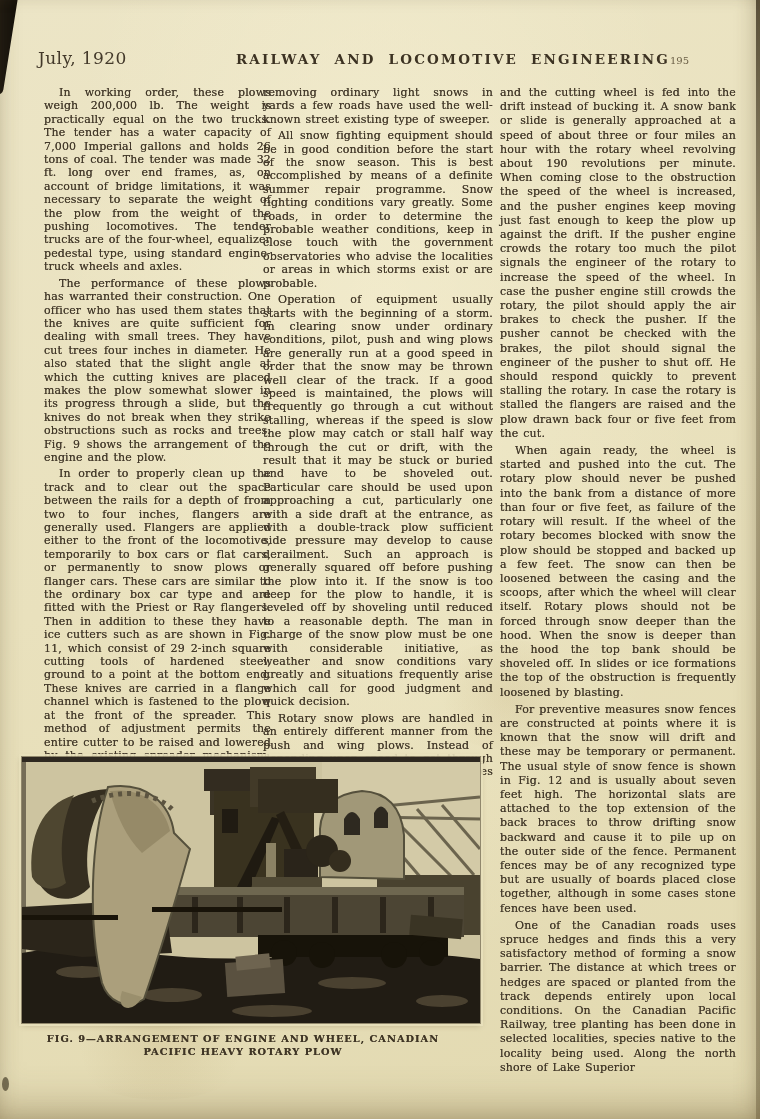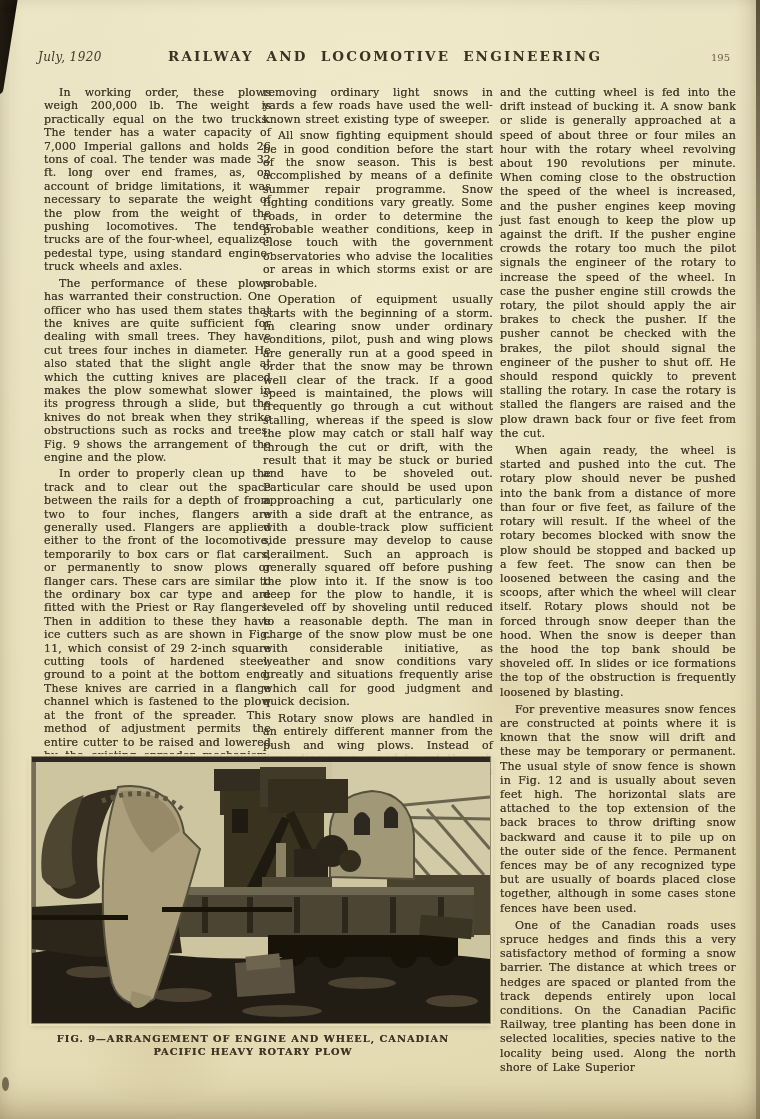--- a/index.html
+++ b/index.html
@@ -36,41 +36,41 @@
     position:absolute; pointer-events:none; border-radius:50%;
     background:radial-gradient(circle, rgba(150,120,60,0.12), rgba(0,0,0,0) 70%);
   }
   .stain.s1 { left:430px; top:640px;  width:160px; height:110px; }
   .stain.s2 { left:60px;  top:980px;  width:200px; height:120px; }
 
   .header {
     position:absolute; top:48px; left:38px; right:30px;
     display:flex; align-items:baseline;
   }
-  .header .date { width:130px; font-size:12px; letter-spacing:0.4px;font-style:italic; }
+  .header .date { width:130px; font-size:17px; letter-spacing:0.4px; }
   .header .title {
-    flex:1; text-align:left; font-weight:700; font-size:13.5px;
+    flex:1; text-align:right; font-weight:700; font-size:13.5px;
     letter-spacing:2.2px; word-spacing:6px; color:#3c3222;
   }
-  .header .pagenum { width:60px; text-align:right; font-size:10px; color:#6b5f46; }
+  .header .pagenum { width:60px; text-align:left; font-size:10px; color:#6b5f46; }
 
   .content { position:absolute; top:86px; left:30px; }
   .col {
     position:absolute; top:0; width:227px;
     font-size:11px; line-height:13.4px; text-align:justify;
     letter-spacing:0.15px; word-spacing:1.2px;
     text-shadow:0 0 0.6px rgba(67,57,42,0.85);
   }
   .col.c1 { left:14px; }
   .col.c2 { left:233px; width:230px; }
   .col.c3 { left:470px; width:236px; line-height:14.2px; }
   .col p { margin-bottom:3px; text-indent:15px; }
   .col p.noindent { text-indent:0; }
 
-  .figure { position:absolute; left:32px; top:757px; width:442px; }
+  .figure { position:absolute; left:22px; top:757px; width:442px; }
   .photo-frame {
     width:458px; height:266px; background:#cdc4a0;
     outline:1px solid rgba(60,50,32,0.5);
     box-shadow:0 0 0 3px rgba(233,225,189,0.9), 0 2px 6px rgba(80,65,35,0.35);
   }
   .photo-frame svg { display:block; width:100%; height:100%; }
   .caption {
     margin-top:9px; text-align:center; font-weight:700;
     font-size:9.8px; line-height:13px; letter-spacing:1px;
     color:#3f3525; text-shadow:0 0 0.5px rgba(63,53,37,0.8);

